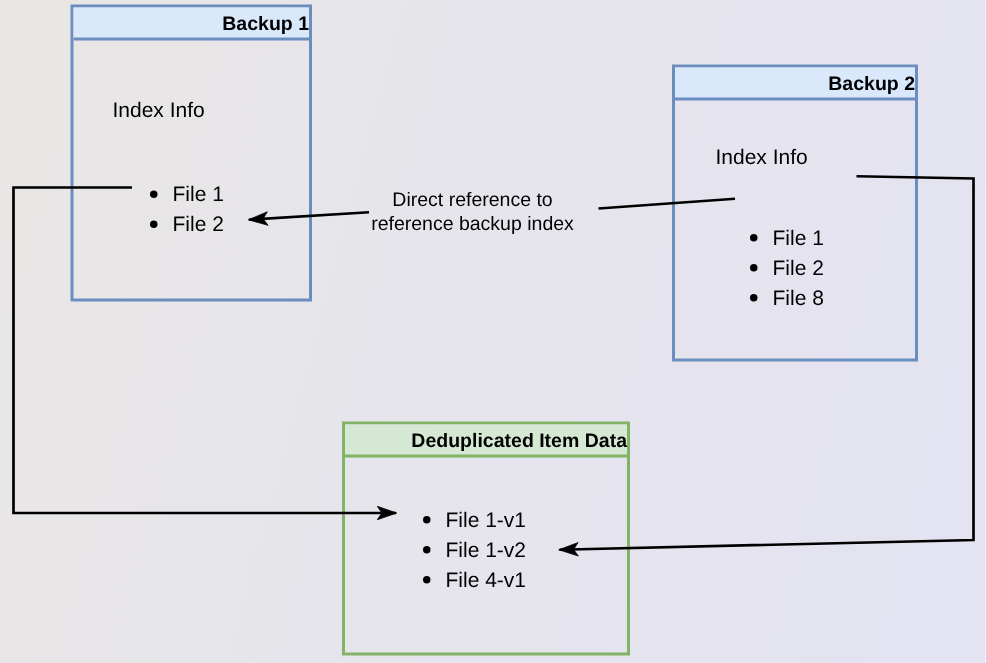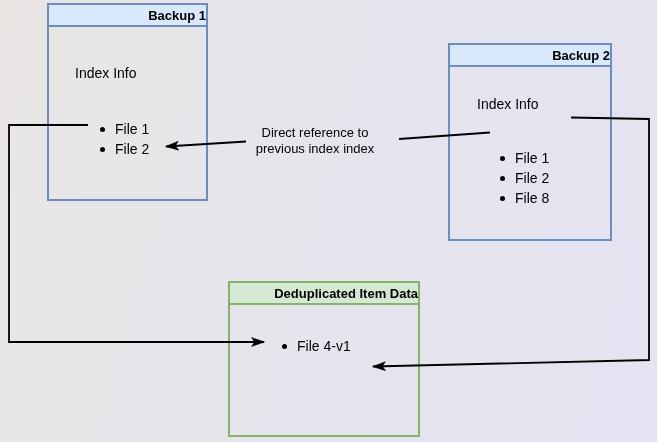--- a/index.html
+++ b/index.html
@@ -106,28 +106,36 @@
     </div>
   </div>
 
   <div class="node green" id="dedup">
     <div class="node-header">
       <span>Deduplicated Item Data</span>
     </div>
     <div class="bullet-list">
       <div class="li">
         <span class="dot"></span>
+        <span>File 1-v1</span>
+      </div>
+      <div class="li">
+        <span class="dot"></span>
+        <span>File 1-v2</span>
+      </div>
+      <div class="li">
+        <span class="dot"></span>
         <span>File 4-v1</span>
       </div>
     </div>
   </div>
 
   <div class="edge-label">
     <div>Direct reference to</div>
-    <div>previous index index</div>
+    <div>reference backup index</div>
   </div>
 
   <svg class="edges" width="657" height="442" viewBox="0 0 657 442" xmlns="http://www.w3.org/2000/svg">
     <defs>
       <marker id="arrowhead" markerUnits="userSpaceOnUse" markerWidth="15" markerHeight="11" refX="13" refY="5" orient="auto">
         <path d="M0.5,0.5 L13.5,5 L0.5,9.5 L3.6,5 Z" fill="#000000" stroke="#000000" stroke-width="0.5"></path>
       </marker>
     </defs>
 
     <g fill="none" stroke="#000000" stroke-width="1.8">

